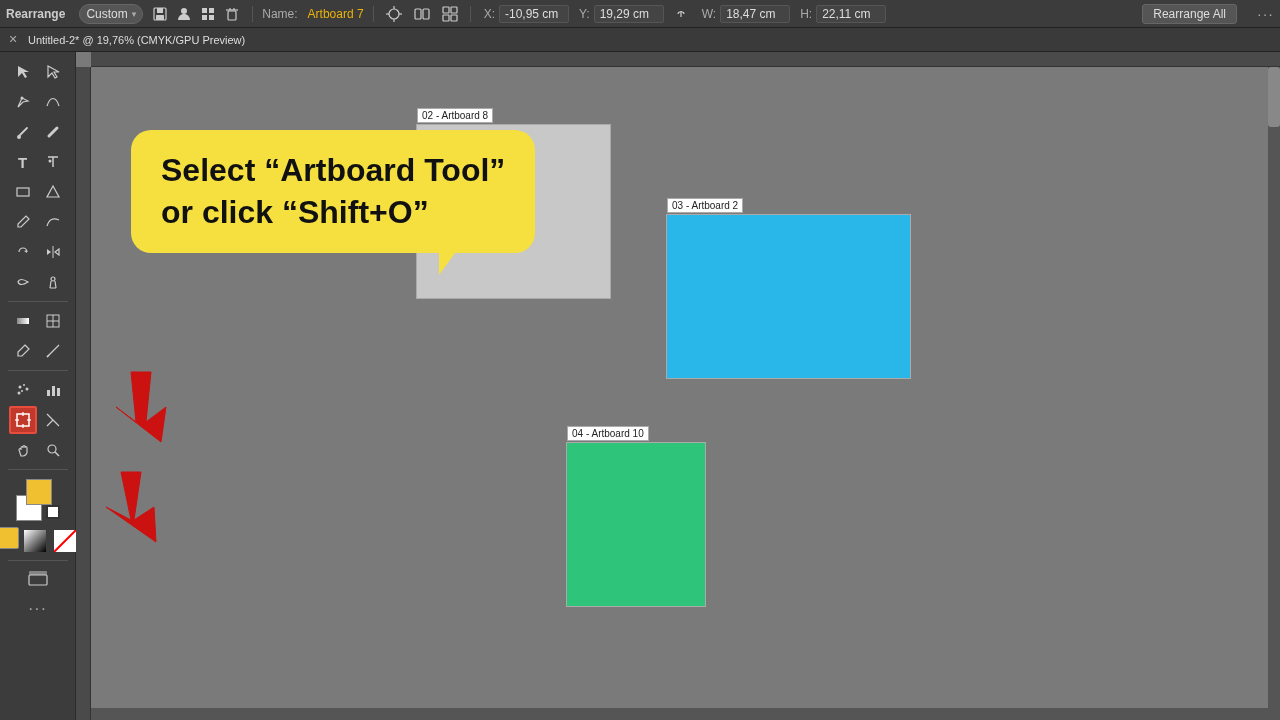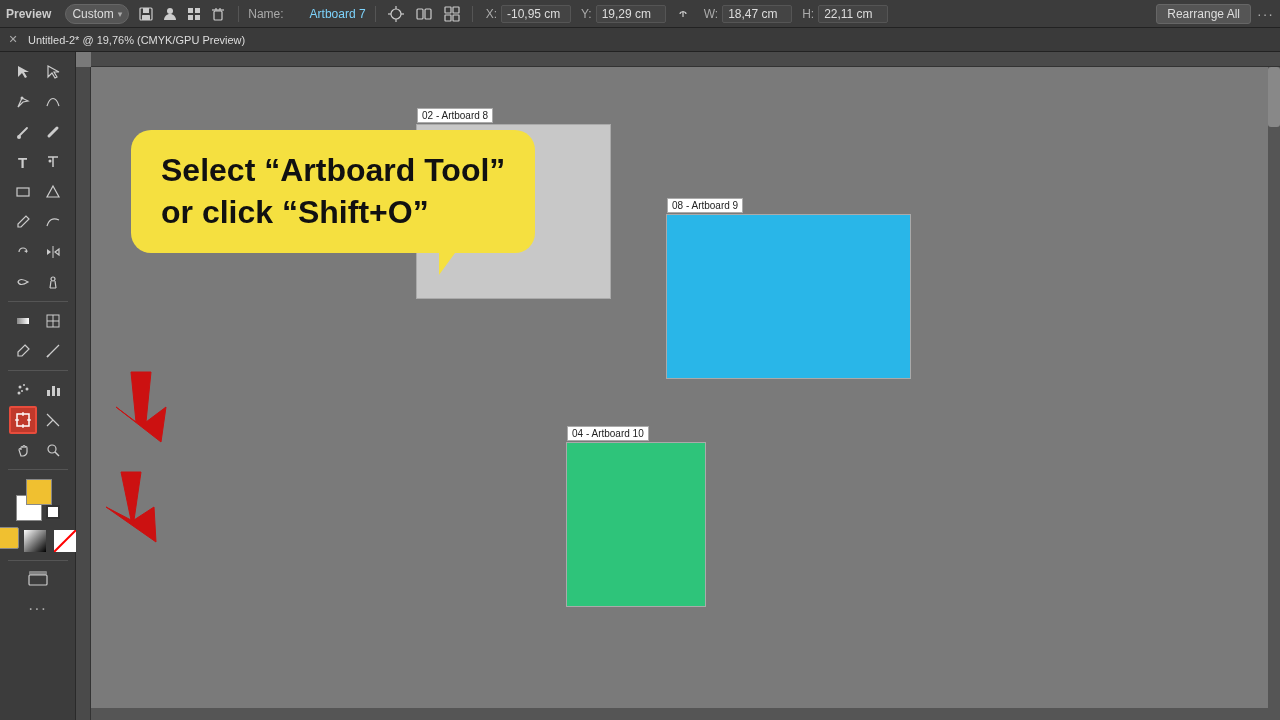--- a/index.html
+++ b/index.html
@@ -59,23 +59,23 @@
       width: 1px;
       height: 16px;
       background: #555;
       margin: 0 3px;
     }
     .toolbar-name-label {
       color: #aaa;
       font-size: 12px;
     }
     .toolbar-name-value {
-      color: #7dd3fc;
+      color: #eab308;
       font-size: 12px;
-      margin-left: 20px;
+      margin-left: 4px;
     }
     .toolbar-coord-group {
       display: flex;
       align-items: center;
       gap: 4px;
       margin-left: 4px;
     }
     .coord-label { color: #aaa; font-size: 12px; }
     .coord-value {
       color: #ddd;
@@ -83,21 +83,21 @@
       background: #444;
       border: 1px solid #555;
       border-radius: 2px;
       padding: 1px 5px;
       min-width: 70px;
     }
     .rearrange-btn {
       margin-left: auto;
       display: flex;
       align-items: center;
-      gap: 6px;
+      gap: 20px;
     }
     .rearrange-btn button {
       background: #555;
       border: 1px solid #666;
       border-radius: 3px;
       color: #ddd;
       font-size: 12px;
       padding: 2px 10px;
       cursor: pointer;
       height: 20px;
@@ -319,21 +319,21 @@
       width: 15px;
       height: 100%;
       background: #4a4a4a;
       border-right: 1px solid #333;
     }
   </style>
 </head>
 <body>
 
 <div class="top-toolbar">
-  <span class="toolbar-app-name">Preview</span>
+  <span class="toolbar-app-name">Rearrange</span>
   <div class="toolbar-dropdown">
     <span>Custom</span>
     <span class="chevron">▾</span>
   </div>
   <div class="toolbar-icon-group">
     <div class="toolbar-icon-btn">
       <svg width="16" height="16" viewBox="0 0 16 16">
           <rect x="2" y="2" width="12" height="12" rx="1" fill="none" stroke="#ccc" stroke-width="1.2"></rect>
           <rect x="5" y="2" width="6" height="5" fill="#ccc"></rect>
           <rect x="4" y="9" width="8" height="5" rx="0.5" fill="#ccc"></rect>
@@ -651,21 +651,21 @@
 <div class="canvas-area">
 
   <div class="ruler-h" style="left:15px;width:calc(100% - 15px);"></div>
   <div class="ruler-v" style="top:15px;height:calc(100% - 15px);"></div>
 
   <div class="artboard" style="left:340px; top:72px; width:195px; height:175px; background:#c8c8c8;">
     <div class="artboard-label">02 - Artboard 8</div>
   </div>
 
   <div class="artboard" style="left:590px; top:162px; width:245px; height:165px; background:#29b6e8;">
-    <div class="artboard-label">08 - Artboard 9</div>
+    <div class="artboard-label">03 - Artboard 2</div>
   </div>
 
 
   <div class="artboard" style="left:490px; top:390px; width:140px; height:165px; background:#2ec47a;">
     <div class="artboard-label">04 - Artboard 10</div>
   </div>
 
 
   <div class="callout" style="left:55px; top:78px;">
     <div class="callout-text">

